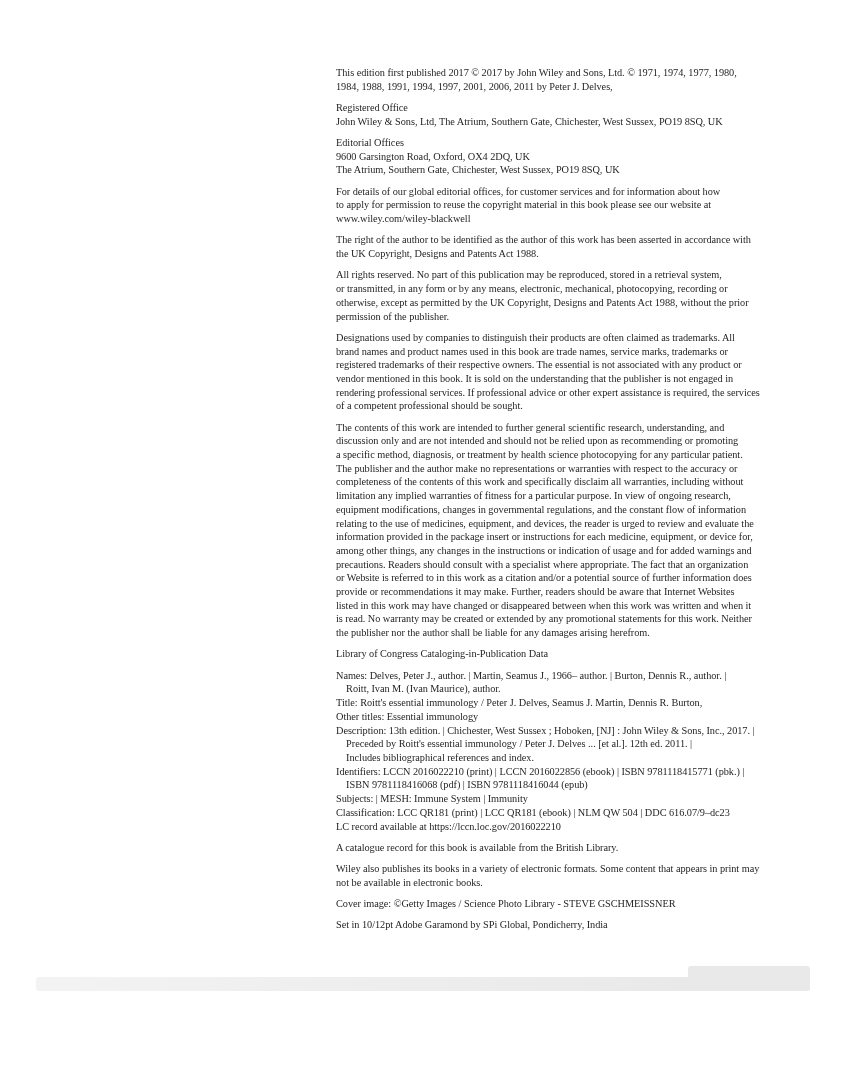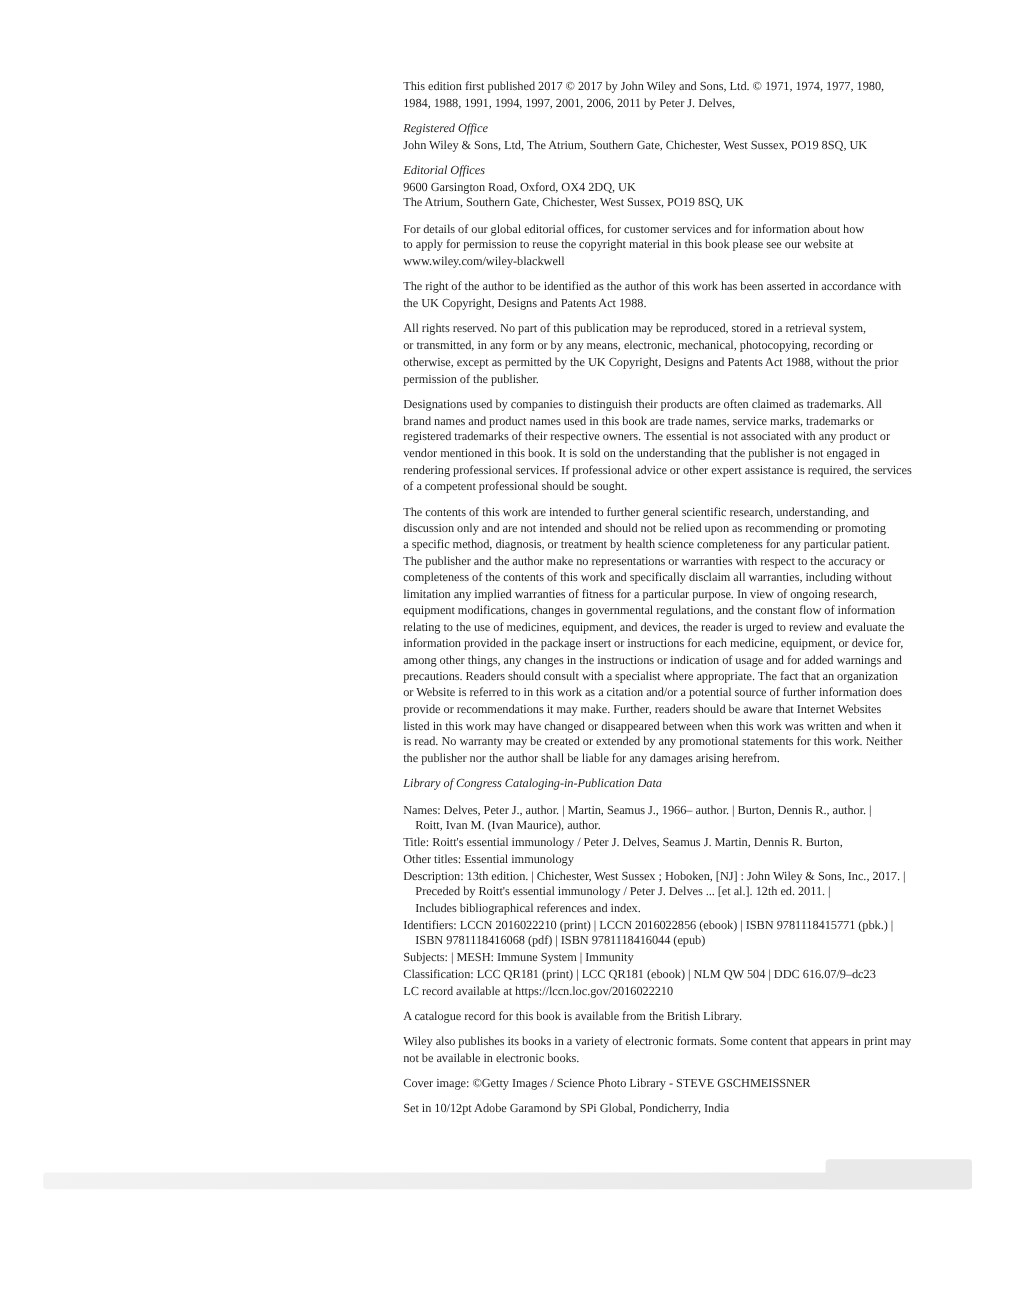--- a/index.html
+++ b/index.html
@@ -8,21 +8,21 @@
     font-family:"Liberation Serif","DejaVu Serif",serif;
     overflow:hidden;
   }
   .doc-text{
     position:absolute;left:296px;top:66px;width:460px;
     font-size:10.3px;line-height:13.7px;color:#1f1f1f;
     letter-spacing:-0.05px;
   }
   .block{margin:0 0 7.6px 0;}
   .line{display:block;white-space:pre;margin-left:40px;}
-  .line.italic{font-style:italic;}
+  .line.italic{}
   .scan-shadow{
     position:absolute;left:36px;right:33px;top:977px;height:14px;
     background:linear-gradient(90deg,#f3f3f3,#e7e7e7);
     border-radius:3px;
   }
   .scan-shadow-right{
     position:absolute;left:688px;width:122px;top:966px;height:25px;
     background:#e9e9e9;border-radius:3px;
   }
   .footer{position:absolute;left:0;right:0;top:1000px;height:80px;background:#ffffff;}
@@ -63,21 +63,21 @@
       <span class="line">Designations used by companies to distinguish their products are often claimed as trademarks. All</span>
       <span class="line">brand names and product names used in this book are trade names, service marks, trademarks or</span>
       <span class="line">registered trademarks of their respective owners. The essential is not associated with any product or</span>
       <span class="line">vendor mentioned in this book. It is sold on the understanding that the publisher is not engaged in</span>
       <span class="line">rendering professional services. If professional advice or other expert assistance is required, the services</span>
       <span class="line">of a competent professional should be sought.</span>
     </p>
     <p class="block">
       <span class="line">The contents of this work are intended to further general scientific research, understanding, and</span>
       <span class="line">discussion only and are not intended and should not be relied upon as recommending or promoting</span>
-      <span class="line">a specific method, diagnosis, or treatment by health science completeness for any particular patient.</span>
+      <span class="line">a specific method, diagnosis, or treatment by health science photocopying for any particular patient.</span>
       <span class="line">The publisher and the author make no representations or warranties with respect to the accuracy or</span>
       <span class="line">completeness of the contents of this work and specifically disclaim all warranties, including without</span>
       <span class="line">limitation any implied warranties of fitness for a particular purpose. In view of ongoing research,</span>
       <span class="line">equipment modifications, changes in governmental regulations, and the constant flow of information</span>
       <span class="line">relating to the use of medicines, equipment, and devices, the reader is urged to review and evaluate the</span>
       <span class="line">information provided in the package insert or instructions for each medicine, equipment, or device for,</span>
       <span class="line">among other things, any changes in the instructions or indication of usage and for added warnings and</span>
       <span class="line">precautions. Readers should consult with a specialist where appropriate. The fact that an organization</span>
       <span class="line">or Website is referred to in this work as a citation and/or a potential source of further information does</span>
       <span class="line">provide or recommendations it may make. Further, readers should be aware that Internet Websites</span>

